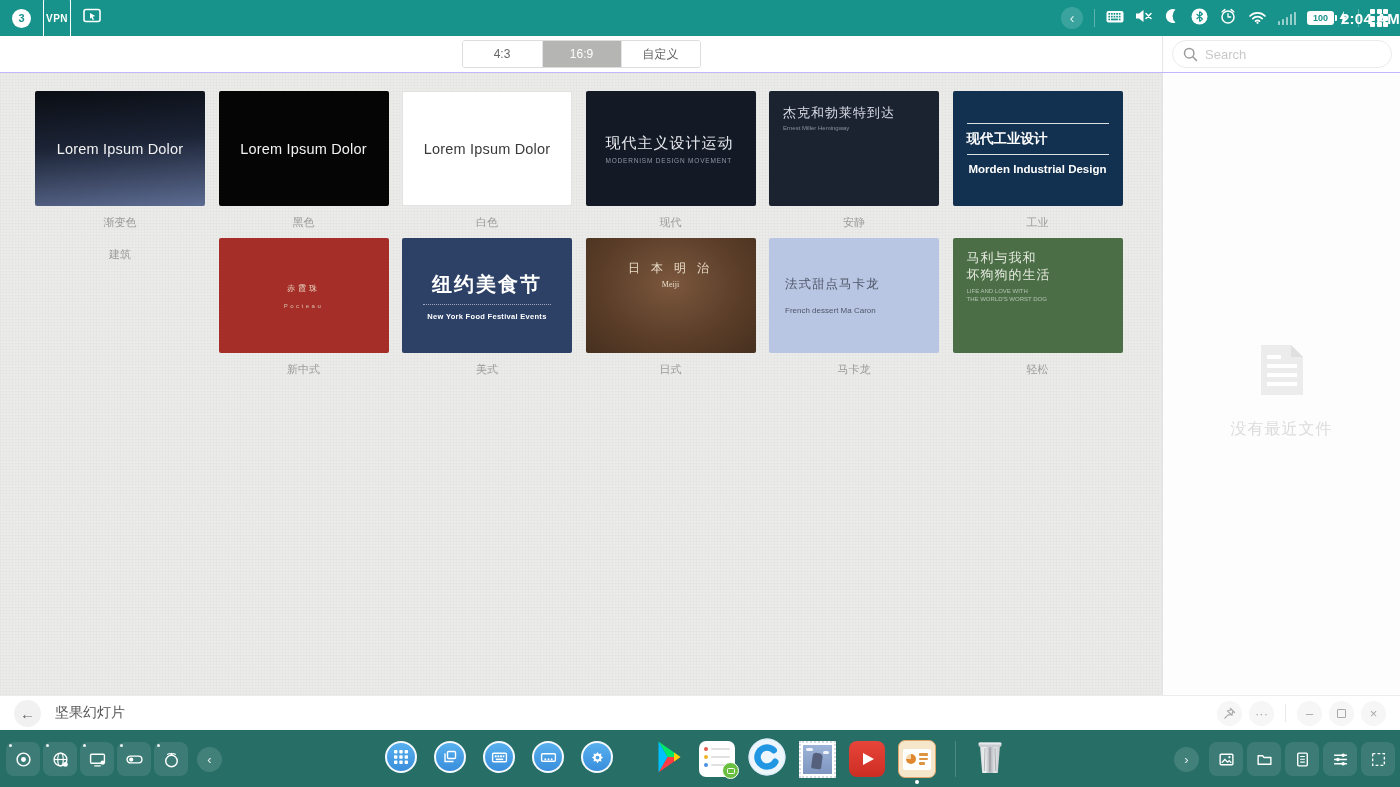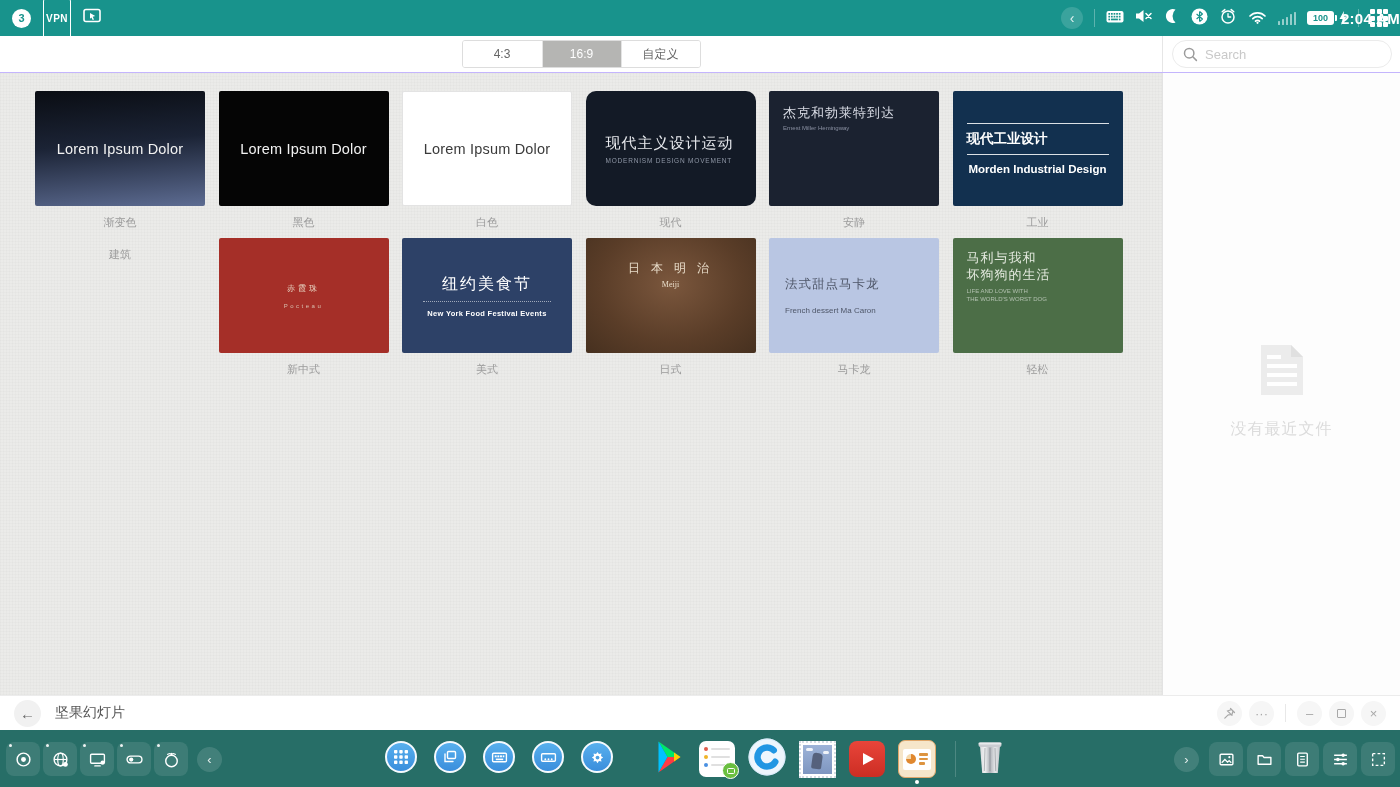--- a/index.html
+++ b/index.html
@@ -70,21 +70,21 @@
   .t-industrial .hl { height:1px; background:rgba(255,255,255,0.85); }
   .t-industrial .tt { font-size:13.5px; font-weight:bold; margin:6px 0; }
   .t-industrial .ts { font-size:11.5px; font-weight:bold; margin-top:8px;text-align:center; }
   .t-bauhaus { display:flex; flex-direction:column; justify-content:center; padding-left:16px; }
   .t-bauhaus .tt { font-size:13px; color:#e8e8e8; letter-spacing:1px; }
   .t-bauhaus .ts { font-size:18px; font-weight:bold; margin-top:10px; letter-spacing:0.5px; }
   .t-red { display:flex; flex-direction:column; align-items:center; justify-content:center; }
   .t-red .tt { font-size:8px; letter-spacing:3px; font-family:"Liberation Serif","DejaVu Serif",serif; }
   .t-red .ts { font-size:6px; letter-spacing:2.5px; margin-top:9px; color:#d9bfae; }
   .t-ny { display:flex; flex-direction:column; align-items:center; justify-content:center; }
-  .t-ny .tt { font-size:16px; font-weight:normal; letter-spacing:2px; font-family:"Liberation Serif","DejaVu Serif",serif; }
+  .t-ny .tt { font-size:20px; font-weight:bold; letter-spacing:2px; font-family:"Liberation Serif","DejaVu Serif",serif; }
   .t-ny .dots { width:128px; border-top:1px dotted rgba(255,255,255,0.55); margin:6px 0 7px; }
   .t-ny .ts { font-size:7.5px; font-weight:bold; letter-spacing:0.3px; }
   .t-meiji { display:flex; flex-direction:column; align-items:center; padding-top:22px; }
   .t-meiji .tt { font-size:12px; letter-spacing:4px; font-family:"Liberation Serif","DejaVu Serif",serif; }
   .t-meiji .ts { font-size:8px; margin-top:3px; font-family:"Liberation Serif","DejaVu Serif",serif; }
   .t-macaron { display:flex; flex-direction:column; justify-content:center; padding-left:16px; }
   .t-macaron .tt { font-size:12.5px; letter-spacing:1px; }
   .t-macaron .ts { font-size:8px; margin-top:13px; }
   .t-dog { padding:12px 0 0 14px; }
   .t-dog .tt { font-size:13px; line-height:1.3; white-space:pre-line; letter-spacing:1px; }
@@ -292,21 +292,21 @@
           </div>
 
           <div class="card">
             <div class="thumb t-center t-white" style="background: rgb(255, 255, 255); color: rgb(58, 58, 58);">
               <div class="tt">Lorem Ipsum Dolor</div>
             </div>
             <div class="card-label">白色</div>
           </div>
 
           <div class="card">
-            <div class="thumb t-modern" style="background: rgb(19, 26, 38); color: rgb(232, 234, 238); border-radius: 10px;">
+            <div class="thumb t-modern" style="background: rgb(19, 26, 38); color: rgb(232, 234, 238);">
               <div class="tt">现代主义设计运动</div>
               <div class="ts">MODERNISM DESIGN MOVEMENT</div>
             </div>
             <div class="card-label">现代</div>
           </div>
 
           <div class="card">
             <div class="thumb t-quiet" style="background: rgb(27, 34, 48); color: rgb(217, 220, 229);">
               <div class="tt">杰克和勃莱特到达</div>
               <div class="ts">Ernest Miller Hemingway</div>

